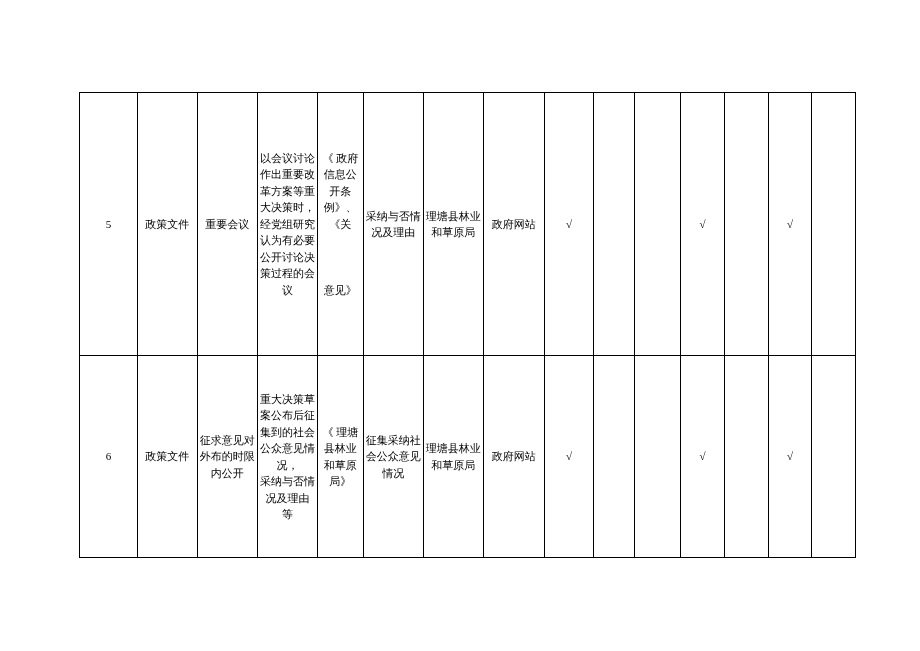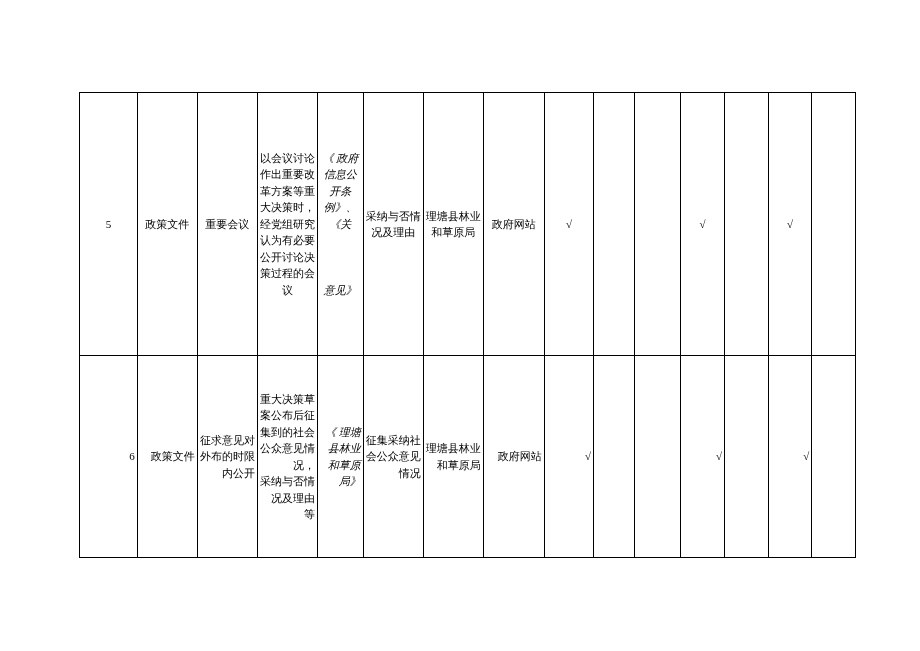--- a/index.html
+++ b/index.html
@@ -21,26 +21,26 @@
     }
     td {
       border: 1px solid #000;
       text-align: center;
       vertical-align: middle;
       padding: 2px;
       font-size: 11px;
       line-height: 1.5;
     }
     .row1 td { height: 263px; }
-    .row2 td { height: 202px; text-align: right; }
+    .row2 td { height: 202px; }
     .c0 { width: 53px; }
     .c1 { width: 55px; }
     .c2 { width: 55px; }
     .c3 { width: 55px; }
-    .c4 { width: 42px; font-style: italic; }
+    .c4 { width: 42px; }
     .c5 { width: 55px; }
     .c6 { width: 55px; }
     .c7 { width: 56px; }
     .c8 { width: 45px; }
     .c9 { width: 38px; }
     .c10 { width: 42px; }
     .c11 { width: 40px; }
     .c12 { width: 40px; }
     .c13 { width: 40px; }
     .c14 { width: 40px; }

